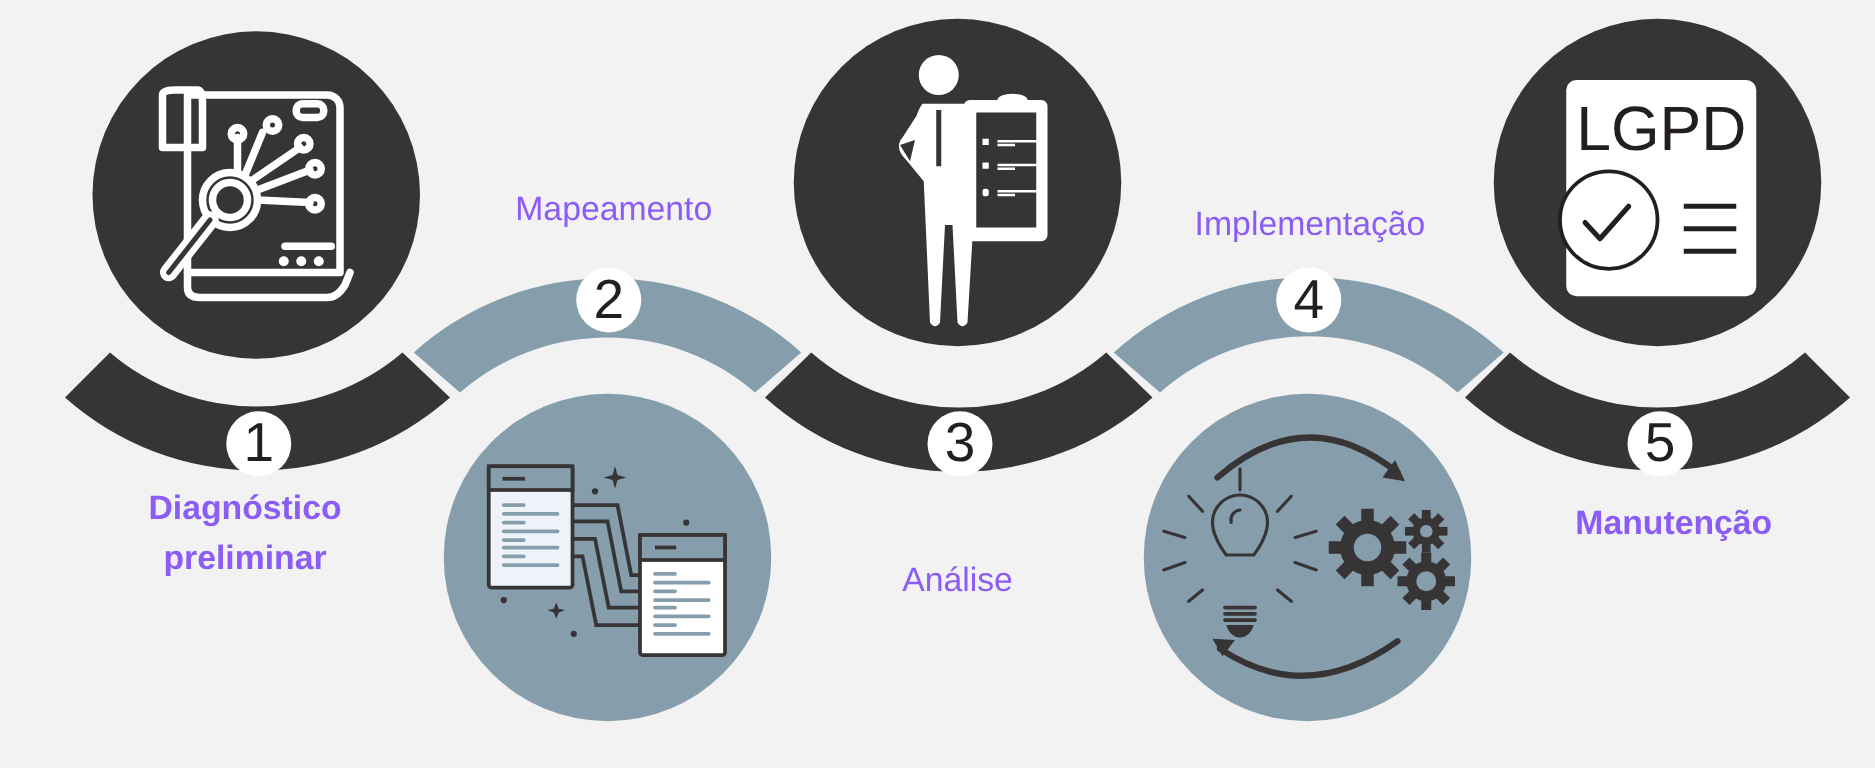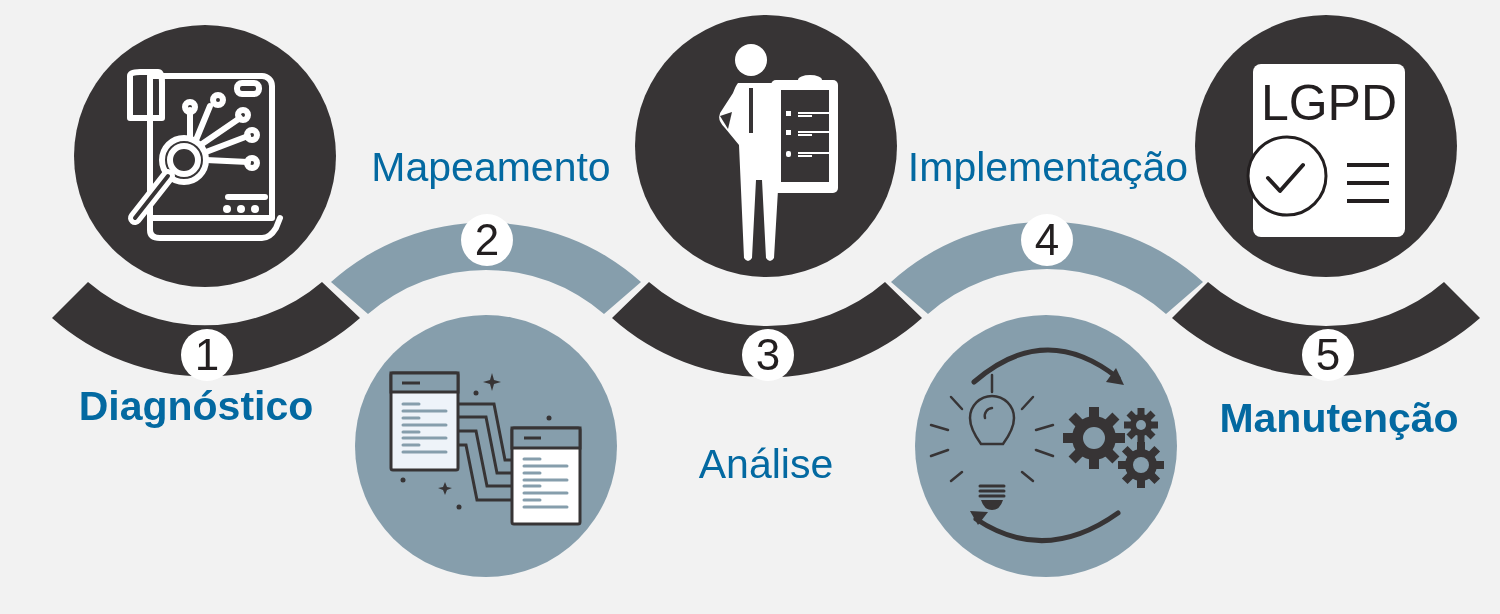--- a/index.html
+++ b/index.html
@@ -5,22 +5,22 @@
   html, body { margin: 0; padding: 0; }
   body {
     width: 1500px; height: 614px; overflow: hidden;
     background: #f2f2f2;
     font-family: "Liberation Sans", sans-serif;
     position: relative;
   }
   svg.stage { position: absolute; left: 0; top: 0; }
   .label {
     position: absolute;
-    color: #0369a1;
-    font-size: 41px;
+    color: #8b5cf6;
+    font-size: 27px;
     text-align: center;
     line-height: 40px;
     white-space: nowrap;
     transform: translateX(-50%);
   }
   .num {
     position: absolute;
     width: 52px; height: 52px;
     border-radius: 50%;
     background: #ffffff;
@@ -210,17 +210,18 @@
 </svg>
 
 <div class="num" style="left:207px; top:355px;">1</div>
 <div class="num" style="left:487px; top:240px;">2</div>
 <div class="num" style="left:768px; top:355px;">3</div>
 <div class="num" style="left:1047px; top:240px;">4</div>
 <div class="num" style="left:1328px; top:355px;">5</div>
 
 <div class="label" style="left:196px; top:386px;font-weight:bold;">
   <div>Diagnóstico</div>
+  <div>preliminar</div>
 </div>
 <div class="label" style="left:491px; top:147px;">Mapeamento</div>
 <div class="label" style="left:766px; top:412px;margin-top:32px;">Análise</div>
-<div class="label" style="left:1048px; top:147px;">Implementação</div>
+<div class="label" style="left:1048px; top:159px;">Implementação</div>
 <div class="label" style="left:1339px; top:398px;font-weight:bold;">Manutenção</div>
 
 </body></html>

